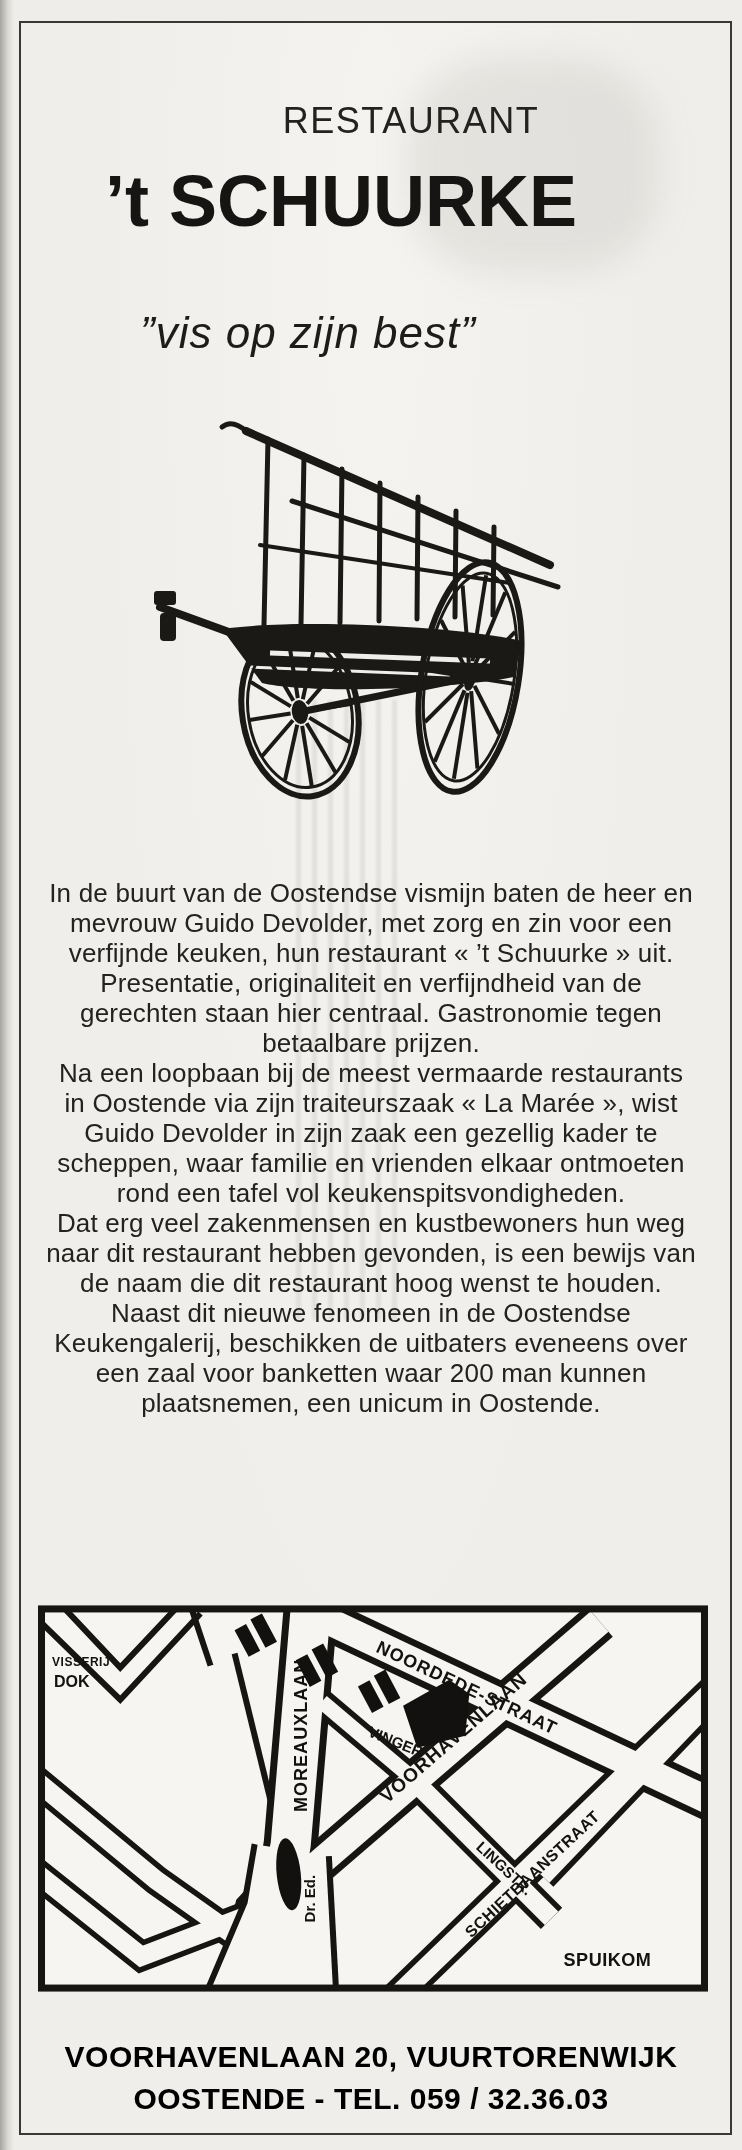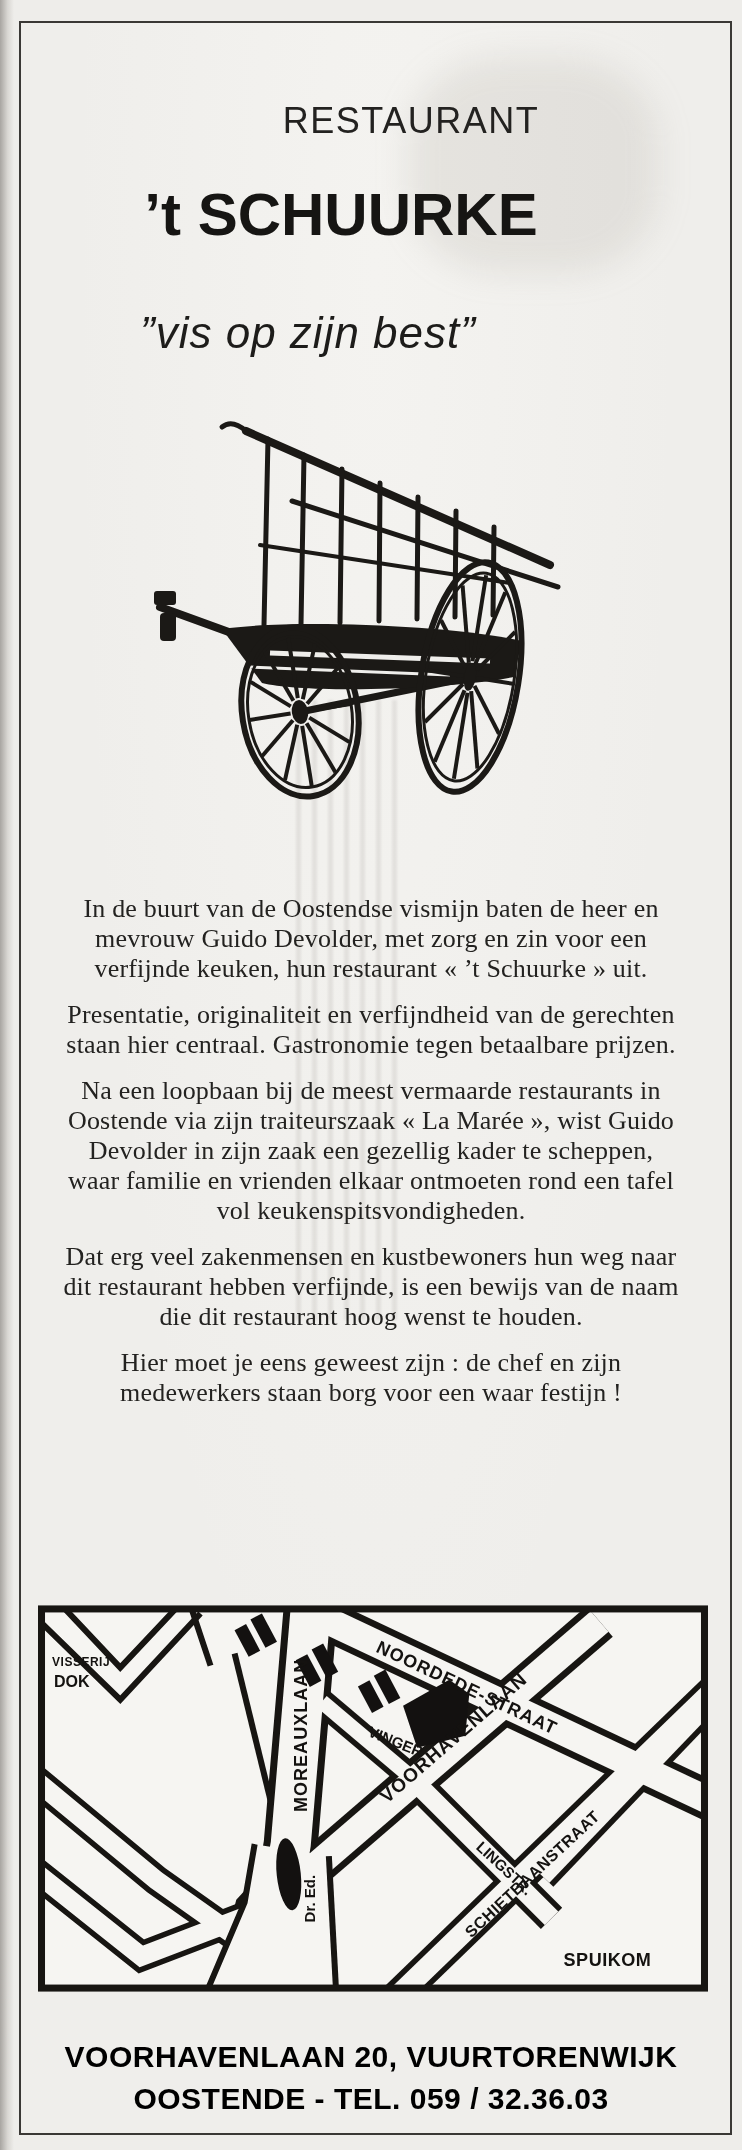--- a/index.html
+++ b/index.html
@@ -20,35 +20,34 @@
     background:
       radial-gradient(ellipse at 50% 12%, #f4f3f0 0%, rgba(244,243,240,0) 60%),
       #efeeeb;
   }
   .kicker{
     position:absolute;left:0;top:100px;width:742px;text-align:center;
     font-size:36px;letter-spacing:1.5px;font-weight:400;color:#232220;padding-left:40px;
   }
   .title{
     position:absolute;left:0;top:160px;width:682px;text-align:center;
-    font-size:60px;font-weight:700;letter-spacing:0px;color:#161513;
+    font-size:72px;font-weight:700;letter-spacing:0px;color:#161513;
     white-space:nowrap;
-    margin-top:20px;
   }
   .tagline{
     position:absolute;left:0;top:308px;width:616px;text-align:center;
     font-size:44px;font-style:italic;font-weight:400;letter-spacing:1px;color:#1d1c1a;
   }
   .cart{position:absolute;left:150px;top:415px;width:455px;height:440px;}
   .bodycopy{
     position:absolute;left:46px;top:878px;width:650px;
     font-size:26px;line-height:30px;text-align:center;color:#232220;
     letter-spacing:0.2px;
   }
-  .bodycopy p{margin:16px;font-family:Liberation Serif, serif;}
+  .bodycopy p{margin:0;}
   .mapbox{position:absolute;left:38px;top:1604px;width:670px;height:389px;}
   .footer{
     position:absolute;left:0;top:2036px;width:742px;text-align:center;
     font-weight:700;font-size:30px;line-height:42px;color:#000000;letter-spacing:0.5px;
   }
   .ghost-title{
     position:absolute;left:408px;top:58px;width:250px;height:215px;
     background:rgba(158,152,145,0.17);filter:blur(16px);border-radius:38%;
     pointer-events:none;
   }
@@ -148,22 +147,22 @@
       </g>
       <circle r="14" fill="#1b1916" stroke="none"></circle>
     </g>
   </g>
 </svg>
 
 <div class="bodycopy">
   <p>In de buurt van de Oostendse vismijn baten de heer en mevrouw Guido Devolder, met zorg en zin voor een verfijnde keuken, hun restaurant « ’t Schuurke » uit.</p>
   <p>Presentatie, originaliteit en verfijndheid van de gerechten staan hier centraal. Gastronomie tegen betaalbare prijzen.</p>
   <p>Na een loopbaan bij de meest vermaarde restaurants in Oostende via zijn traiteurszaak « La Marée », wist Guido Devolder in zijn zaak een gezellig kader te scheppen, waar familie en vrienden elkaar ontmoeten rond een tafel vol keukenspitsvondigheden.</p>
-  <p>Dat erg veel zakenmensen en kustbewoners hun weg naar dit restaurant hebben verfijnde, is een bewijs van de naam die dit restaurant hoog wenst te houden.</p>
-  <p>Hier moet je eens geweest zijn : de chef en zijn medewerkers staan borg voor een waar festijn !</p>
+  <p>Dat erg veel zakenmensen en kustbewoners hun weg naar dit restaurant hebben gevonden, is een bewijs van de naam die dit restaurant hoog wenst te houden.</p>
+  <p>Naast dit nieuwe fenomeen in de Oostendse Keukengalerij, beschikken de uitbaters eveneens over een zaal voor banketten waar 200 man kunnen plaatsnemen, een unicum in Oostende.</p>
 </div>
 
 <svg class="mapbox" viewBox="0 0 668 385">
   <defs>
     <clipPath id="mapclip">
         <rect x="4" y="4" width="660" height="377"></rect>
       </clipPath>
   </defs>
   <rect x="1" y="1" width="666" height="383" fill="#f6f5f2"></rect>
   <g clip-path="url(#mapclip)">

